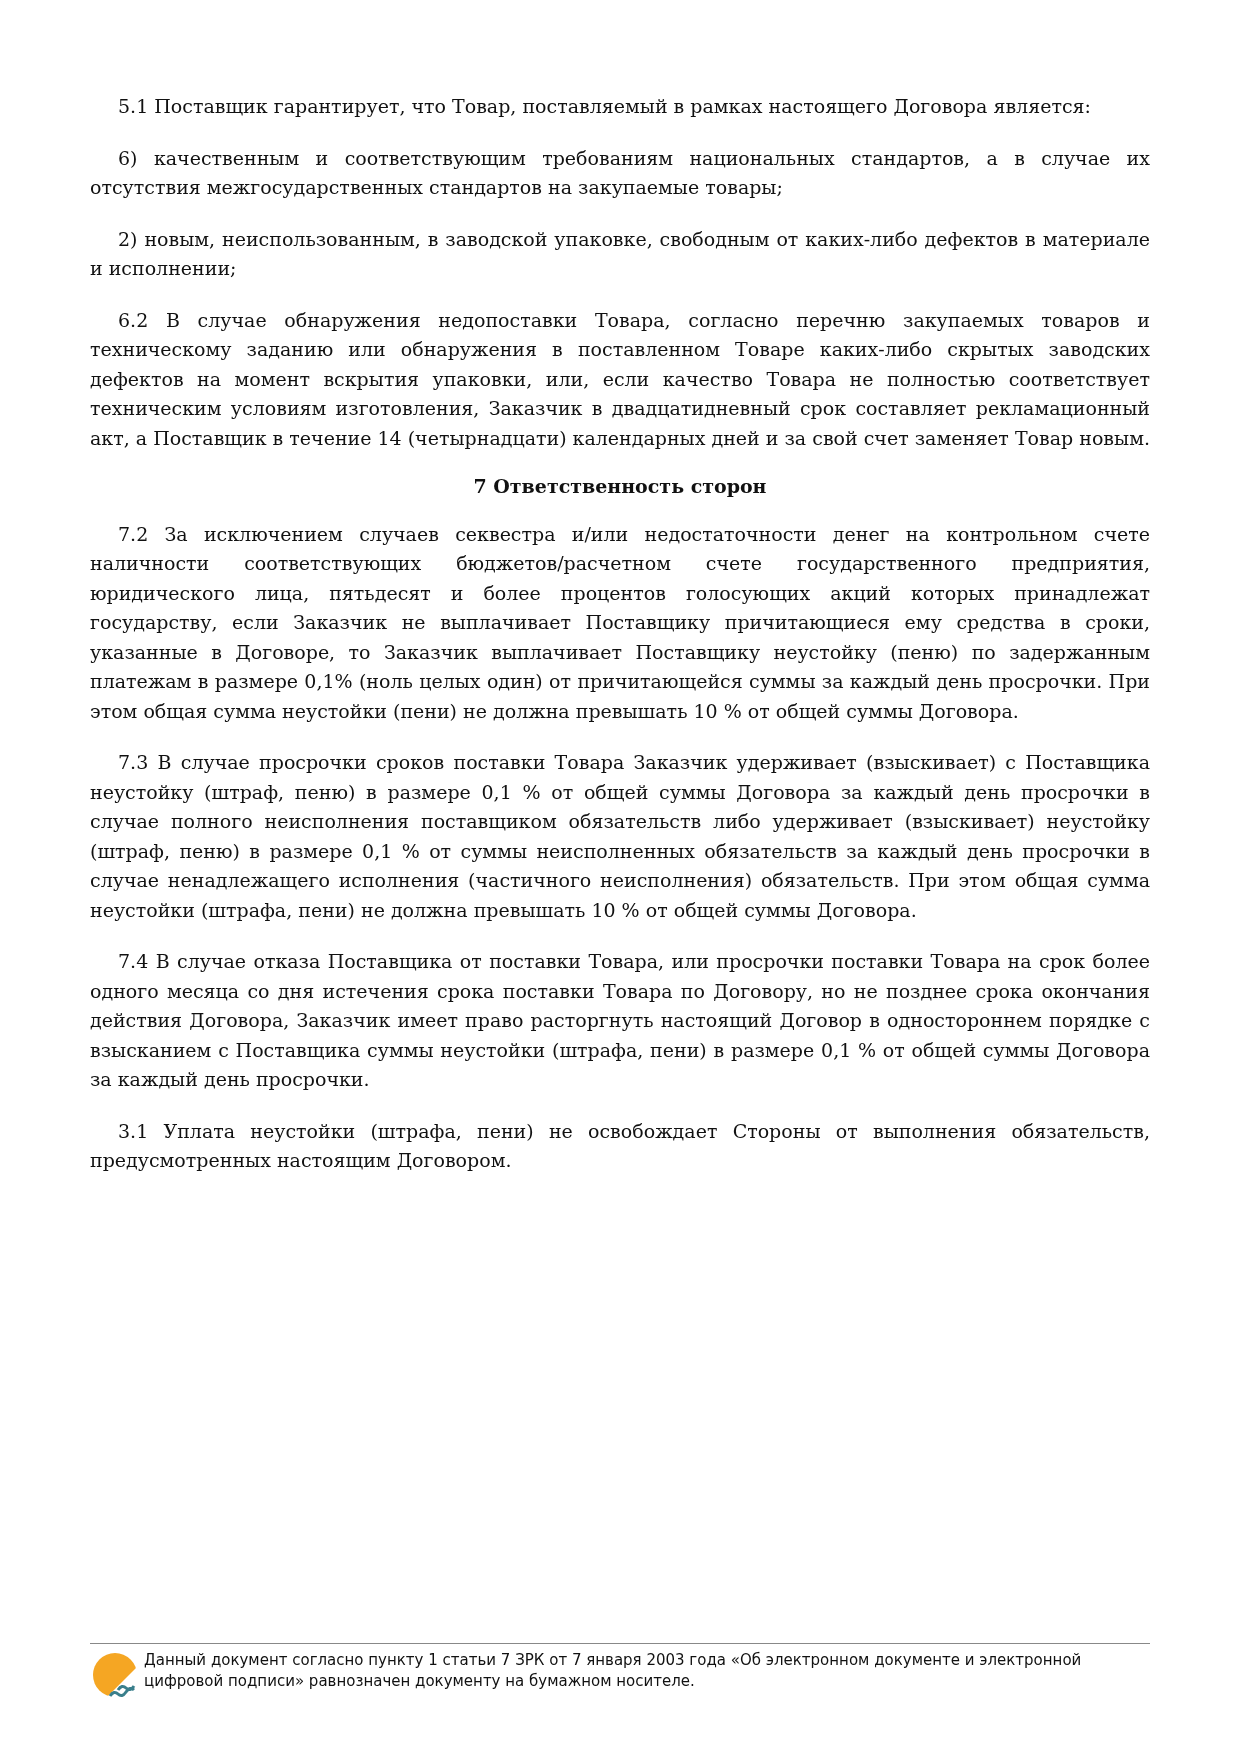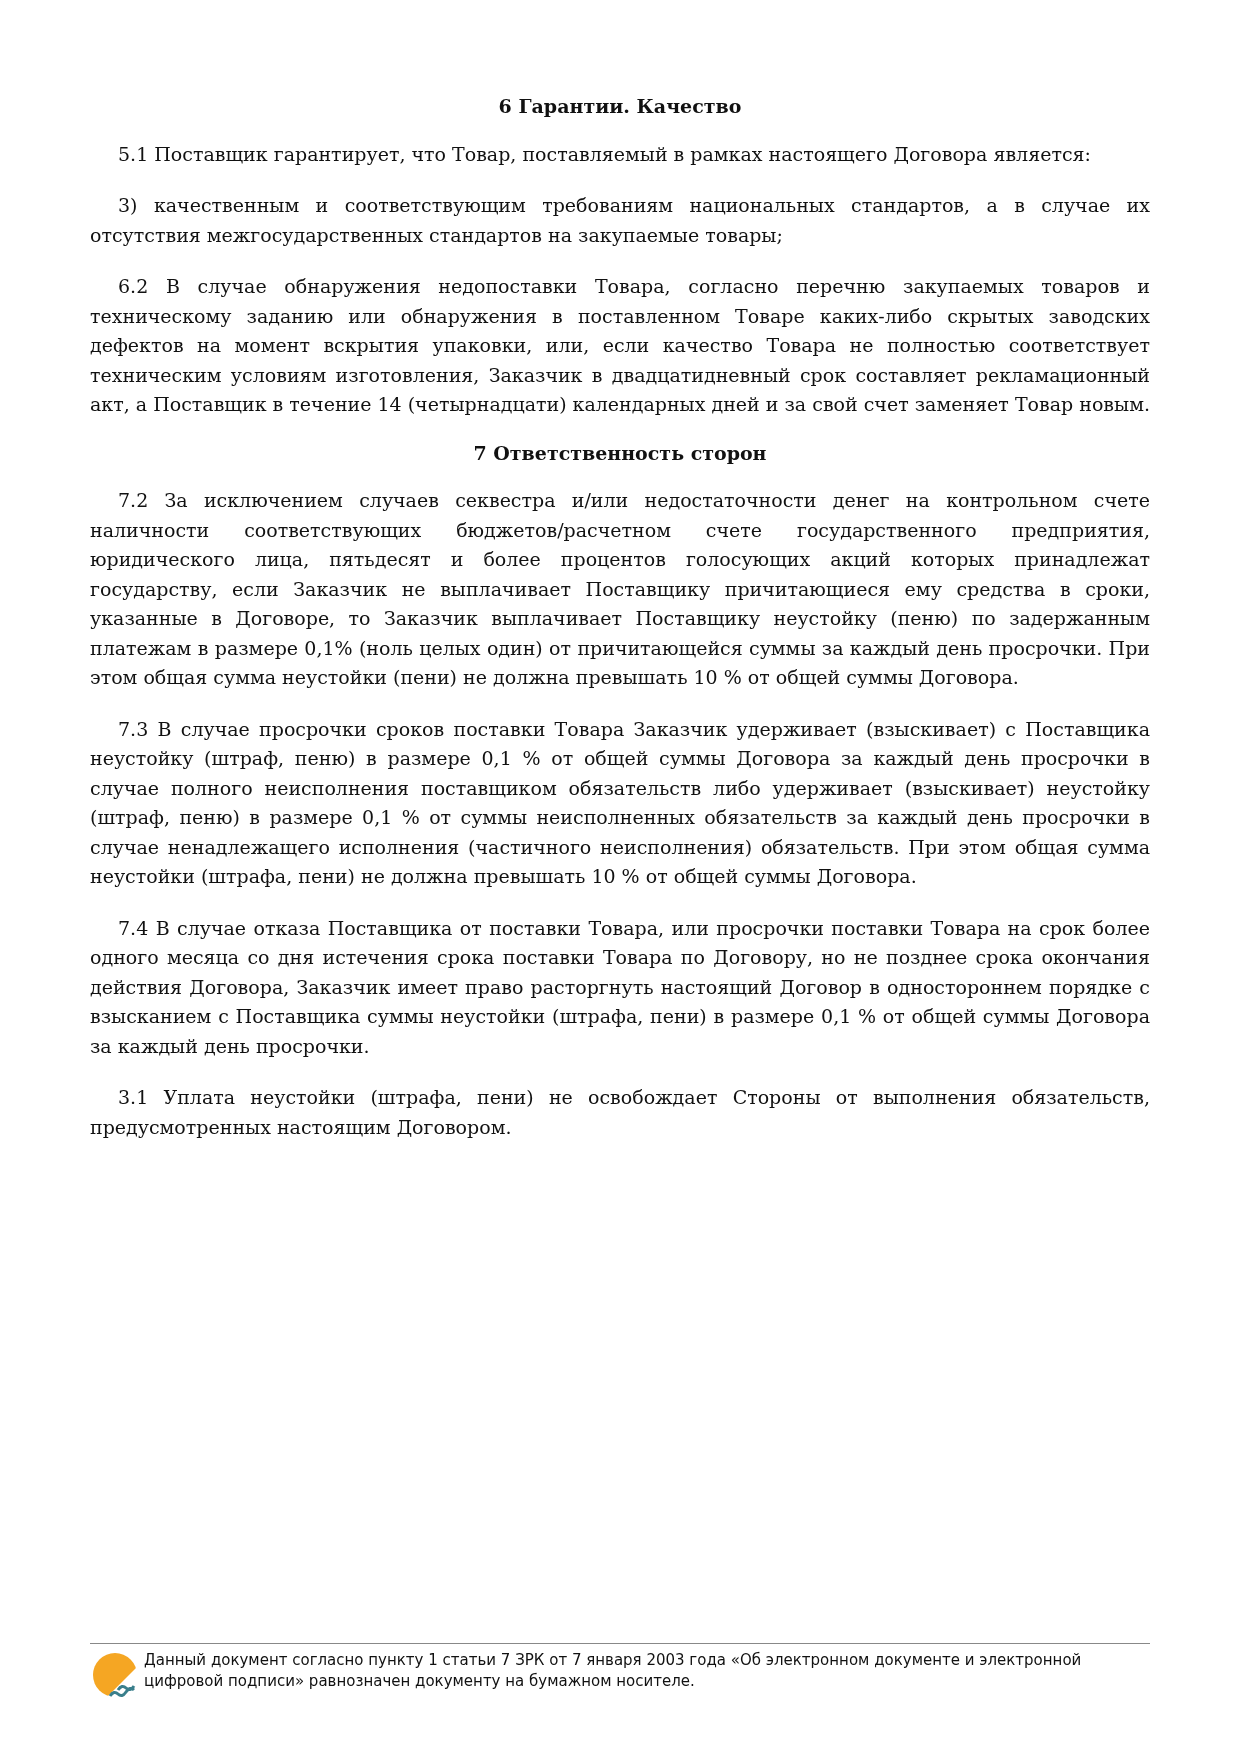--- a/index.html
+++ b/index.html
@@ -24,23 +24,23 @@
   }
   .logo { width: 50px; height: 50px; flex: 0 0 50px; margin-right: 4px; }
   .footer-text {
     font-family: "DejaVu Sans", sans-serif; font-size: 15px; line-height: 21px; color: #111;
   }
 </style>
 </head>
 <body>
 
 <div class="page">
-  <h2>6 Гарантии. Качество</h2>
   <p>5.1 Поставщик гарантирует, что Товар, поставляемый в рамках настоящего Договора является:</p>
-  <p>3) качественным и соответствующим требованиям национальных стандартов, а в случае их отсутствия межгосударственных стандартов на закупаемые товары;</p>
+  <p>6) качественным и соответствующим требованиям национальных стандартов, а в случае их отсутствия межгосударственных стандартов на закупаемые товары;</p>
+  <p>2) новым, неиспользованным, в заводской упаковке, свободным от каких-либо дефектов в материале и исполнении;</p>
   <p class="tight">6.2 В случае обнаружения недопоставки Товара, согласно перечню закупаемых товаров и техническому заданию или обнаружения в поставленном Товаре каких-либо скрытых заводских дефектов на момент вскрытия упаковки, или, если качество Товара не полностью соответствует техническим условиям изготовления, Заказчик в двадцатидневный срок составляет рекламационный акт, а Поставщик в течение 14 (четырнадцати) календарных дней и за свой счет заменяет Товар новым.</p>
 
   <h2>7 Ответственность сторон</h2>
   <p>7.2 За исключением случаев секвестра и/или недостаточности денег на контрольном счете наличности соответствующих бюджетов/расчетном счете государственного предприятия, юридического лица, пятьдесят и более процентов голосующих акций которых принадлежат государству, если Заказчик не выплачивает Поставщику причитающиеся ему средства в сроки, указанные в Договоре, то Заказчик выплачивает Поставщику неустойку (пеню) по задержанным платежам в размере 0,1% (ноль целых один) от причитающейся суммы за каждый день просрочки. При этом общая сумма неустойки (пени) не должна превышать 10 % от общей суммы Договора.</p>
   <p>7.3 В случае просрочки сроков поставки Товара Заказчик удерживает (взыскивает) с Поставщика неустойку (штраф, пеню) в размере 0,1 % от общей суммы Договора за каждый день просрочки в случае полного неисполнения поставщиком обязательств либо удерживает (взыскивает) неустойку (штраф, пеню) в размере 0,1 % от суммы неисполненных обязательств за каждый день просрочки в случае ненадлежащего исполнения (частичного неисполнения) обязательств. При этом общая сумма неустойки (штрафа, пени) не должна превышать 10 % от общей суммы Договора.</p>
   <p>7.4 В случае отказа Поставщика от поставки Товара, или просрочки поставки Товара на срок более одного месяца со дня истечения срока поставки Товара по Договору, но не позднее срока окончания действия Договора, Заказчик имеет право расторгнуть настоящий Договор в одностороннем порядке с взысканием с Поставщика суммы неустойки (штрафа, пени) в размере 0,1 % от общей суммы Договора за каждый день просрочки.</p>
   <p>3.1 Уплата неустойки (штрафа, пени) не освобождает Стороны от выполнения обязательств, предусмотренных настоящим Договором.</p>
 </div>
 
 <div class="footer-line"></div>

